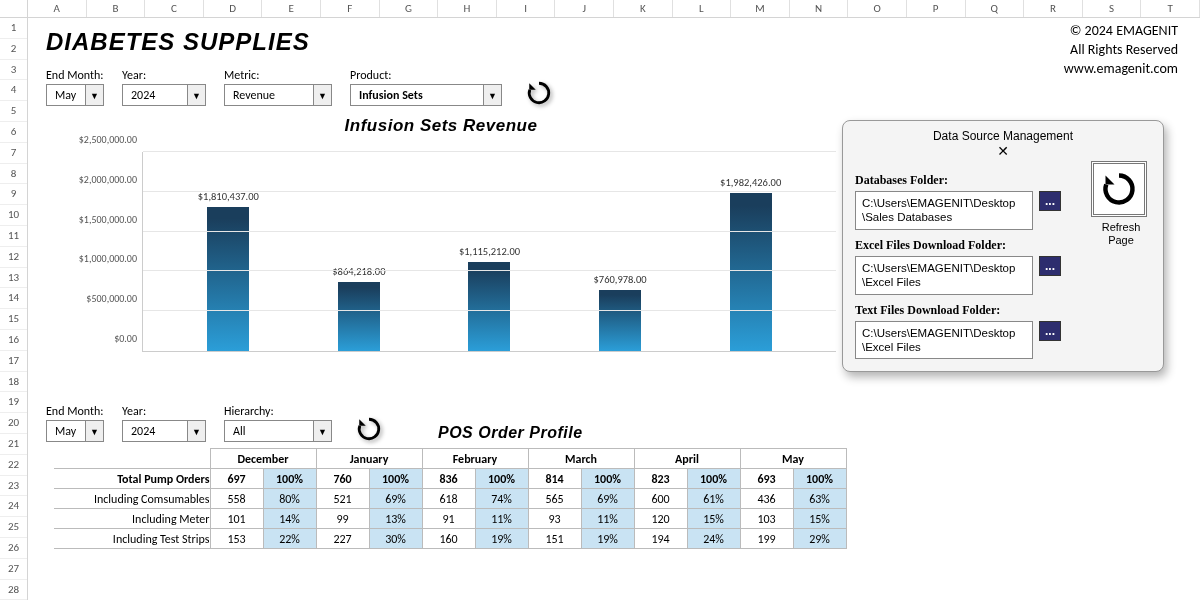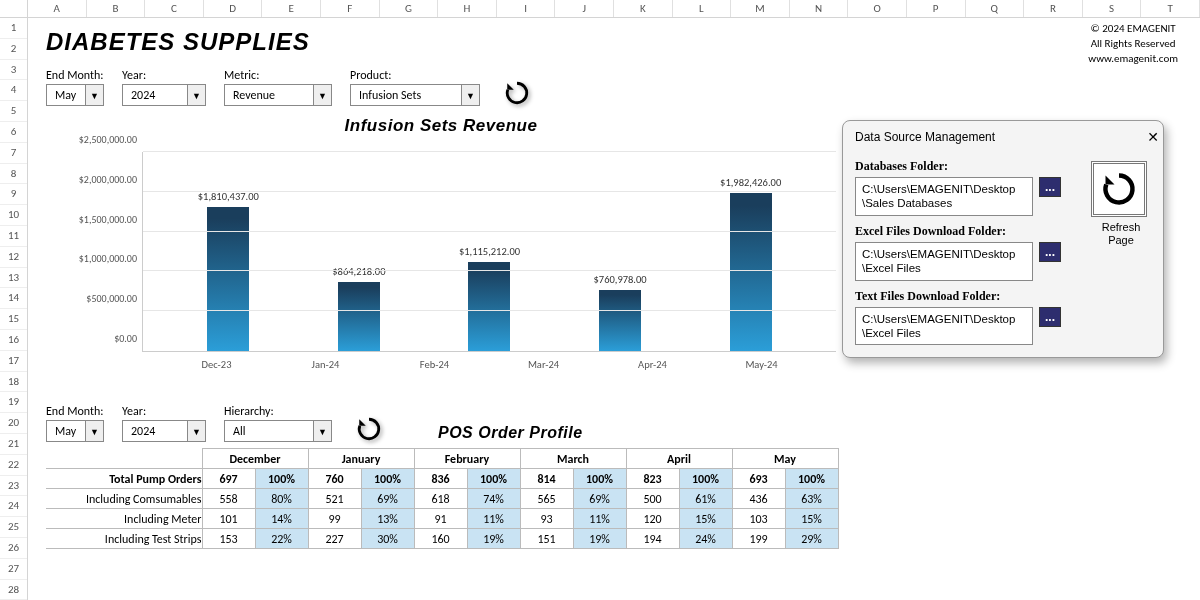--- a/index.html
+++ b/index.html
@@ -57,22 +57,22 @@
     font-style: italic;
     font-size: 24px;
     font-weight: 900;
     letter-spacing: 1px;
     margin-top: 2px;
     margin-bottom: 12px;
   }
   .copyright {
     position: absolute;
     top: 4px; right: 22px;
-    text-align: center;
-    font-size: 11px;
+    text-align: right;
+    font-size: 14px;
     line-height: 1.35;
   }
   .controls-row {
     display: flex;
     gap: 18px;
     align-items: flex-end;
     margin-bottom: 10px;
   }
   .ctrl { display: flex; flex-direction: column; gap: 2px; }
   .ctrl label { font-size: 12px; }
@@ -89,21 +89,21 @@
   .combo .arrow {
     width: 18px; height: 100%;
     border-left: 1px solid #888;
     display: flex; align-items: center; justify-content: center;
     background: #efefef;
     font-size: 9px;
   }
   .combo.sm { width: 58px; }
   .combo.md { width: 84px; }
   .combo.lg { width: 108px; }
-  .combo.xl { width: 130px; }
+  .combo.xl { width: 152px; font-weight: bold; }
   .combo span.val { flex: 1; }
   .refresh-ico {
     width: 30px; height: 30px;
     display: flex; align-items: center; justify-content: center;
     filter: drop-shadow(2px 2px 2px rgba(0,0,0,0.35));
     margin-left: 4px;
     margin-bottom: -2px;
   }
   .refresh-ico svg { width: 26px; height: 26px; }
   
@@ -194,21 +194,21 @@
   }
   .pos-ctrl-row {
     display: flex;
     gap: 18px;
     align-items: flex-end;
     margin-bottom: 6px;
   }
   table.pos {
     border-collapse: collapse;
     font-size: 12px;
-    margin-left: 0;
+    margin-left: 8px;
   }
   table.pos th, table.pos td {
     border: 1px solid #bbb;
     padding: 2px 0;
     text-align: center;
     height: 20px;
   }
   table.pos th.rowlbl, table.pos td.rowlbl {
     text-align: right;
     padding-left: 4px;
@@ -231,22 +231,23 @@
     border-radius: 8px;
     box-shadow: 3px 5px 10px rgba(0,0,0,0.3);
     font-family: Tahoma, Arial, sans-serif;
     font-size: 12px;
     padding-bottom: 12px;
   }
   .dialog .titlebar {
     display: flex;
     justify-content: space-between;
     align-items: center;
-    padding: 8px 4px 6px 12px;
+    padding: 8px 12px 6px 12px;
     font-size: 12px;
+    flex-direction: column;
   }
   .dialog .close { font-size: 14px; cursor: pointer; }
   .dialog .body { padding: 0 12px; }
   .dialog .fld { margin-top: 8px; }
   .dialog .fld-label { font-weight: bold; margin-bottom: 3px; font-family: Liberation Serif, serif; }
   .dialog .fld-row { display: flex; gap: 6px; align-items: stretch; }
   .dialog .fld-input {
     flex: 1;
     border: 1px solid #888;
     background: #fff;
@@ -420,28 +421,20 @@
         <div class="y-tick" style="bottom: 20%;">$500,000.00</div>
         <div class="grid-line" style="bottom: 20%;"></div>
         <div class="y-tick" style="bottom: 40%; text-align: right;">$1,000,000.00</div>
         <div class="grid-line" style="bottom: 40%;"></div>
         <div class="y-tick" style="bottom: 60%;">$1,500,000.00</div>
         <div class="grid-line" style="bottom: 60%;"></div>
         <div class="y-tick" style="bottom: 80%;">$2,000,000.00</div>
         <div class="grid-line" style="bottom: 80%;"></div>
         <div class="y-tick" style="bottom: 100%;">$2,500,000.00</div>
         <div class="grid-line" style="bottom: 100%;"></div>
-      </div>
-    <div class="x-labels">
-        <div class="x-lab">Dec-23</div>
-        <div class="x-lab">Jan-24</div>
-        <div class="x-lab">Feb-24</div>
-        <div class="x-lab">Mar-24</div>
-        <div class="x-lab">Apr-24</div>
-        <div class="x-lab">May-24</div>
       </div>
   </div>
 
   <div class="pos-section">
     <div class="pos-ctrl-row">
       <div class="ctrl">
         <label>End Month:</label>
         <div class="combo sm">
           <span class="val">May</span>
           <span class="arrow">▼</span>
@@ -501,21 +494,21 @@
           <tr>
             <td class="rowlbl">Including Comsumables</td>
             <td class="num">558</td>
             <td class="pct">80%</td>
             <td class="num">521</td>
             <td class="pct">69%</td>
             <td class="num">618</td>
             <td class="pct">74%</td>
             <td class="num">565</td>
             <td class="pct">69%</td>
-            <td class="num">500</td>
+            <td class="num">600</td>
             <td class="pct">61%</td>
             <td class="num">436</td>
             <td class="pct">63%</td>
           </tr>
           <tr>
             <td class="rowlbl">Including Meter</td>
             <td class="num">101</td>
             <td class="pct">14%</td>
             <td class="num">99</td>
             <td class="pct">13%</td>

